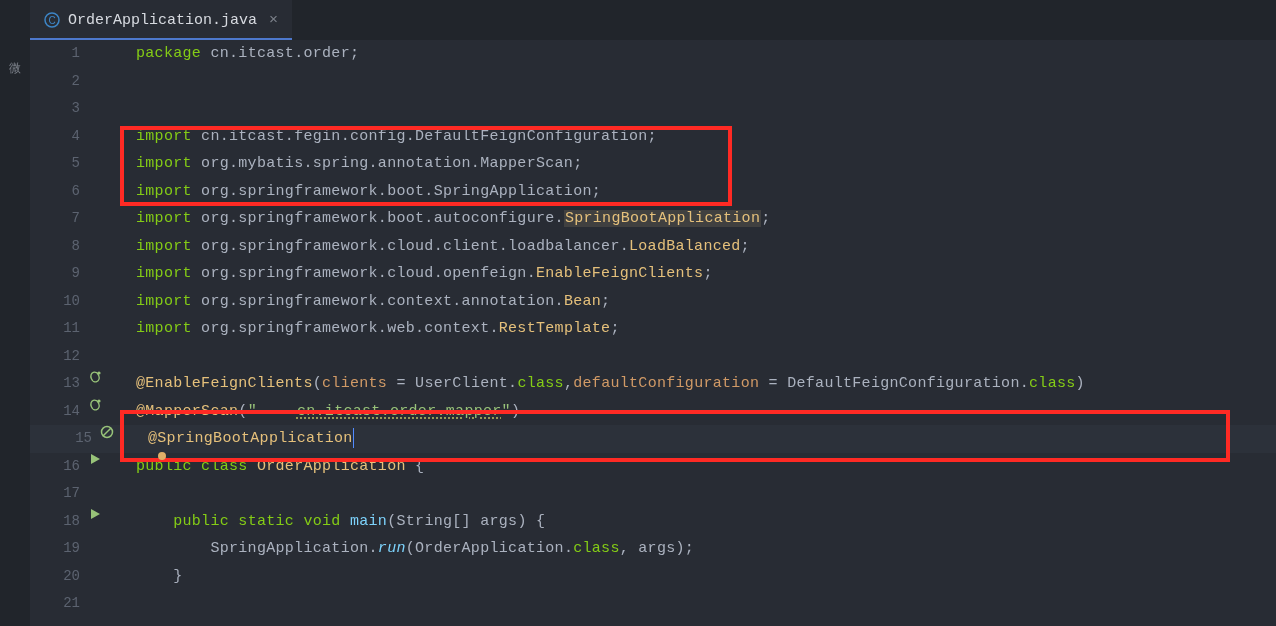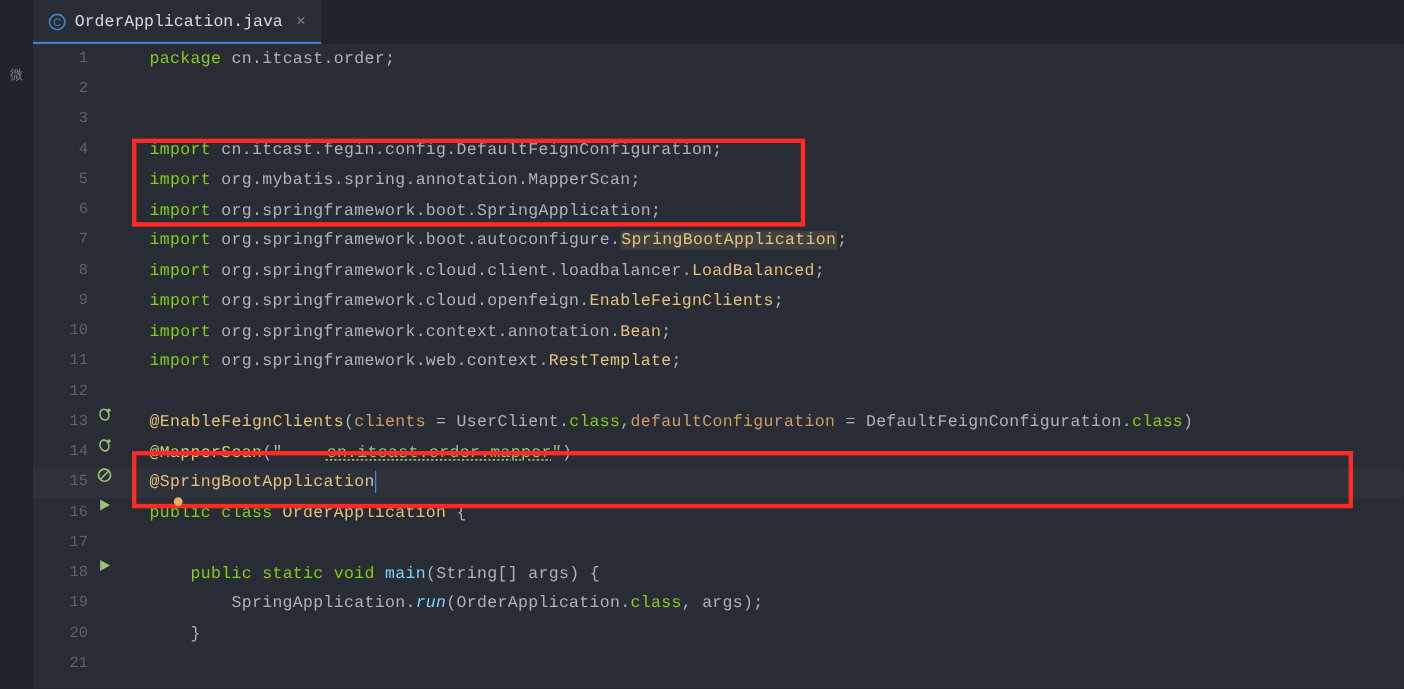--- a/index.html
+++ b/index.html
@@ -82,20 +82,21 @@
     }
     .line {
       display: flex;
       align-items: flex-start;
       height: 27.5px;
       line-height: 27.5px;
       position: relative;
     }
     .line.current {
       background: #2c313a;
+      padding-left: 12px;
     }
     .line-number {
       width: 56px;
       text-align: right;
       color: #5c6370;
       padding-right: 6px;
       user-select: none;
       flex-shrink: 0;
       font-size: 14px;
     }

